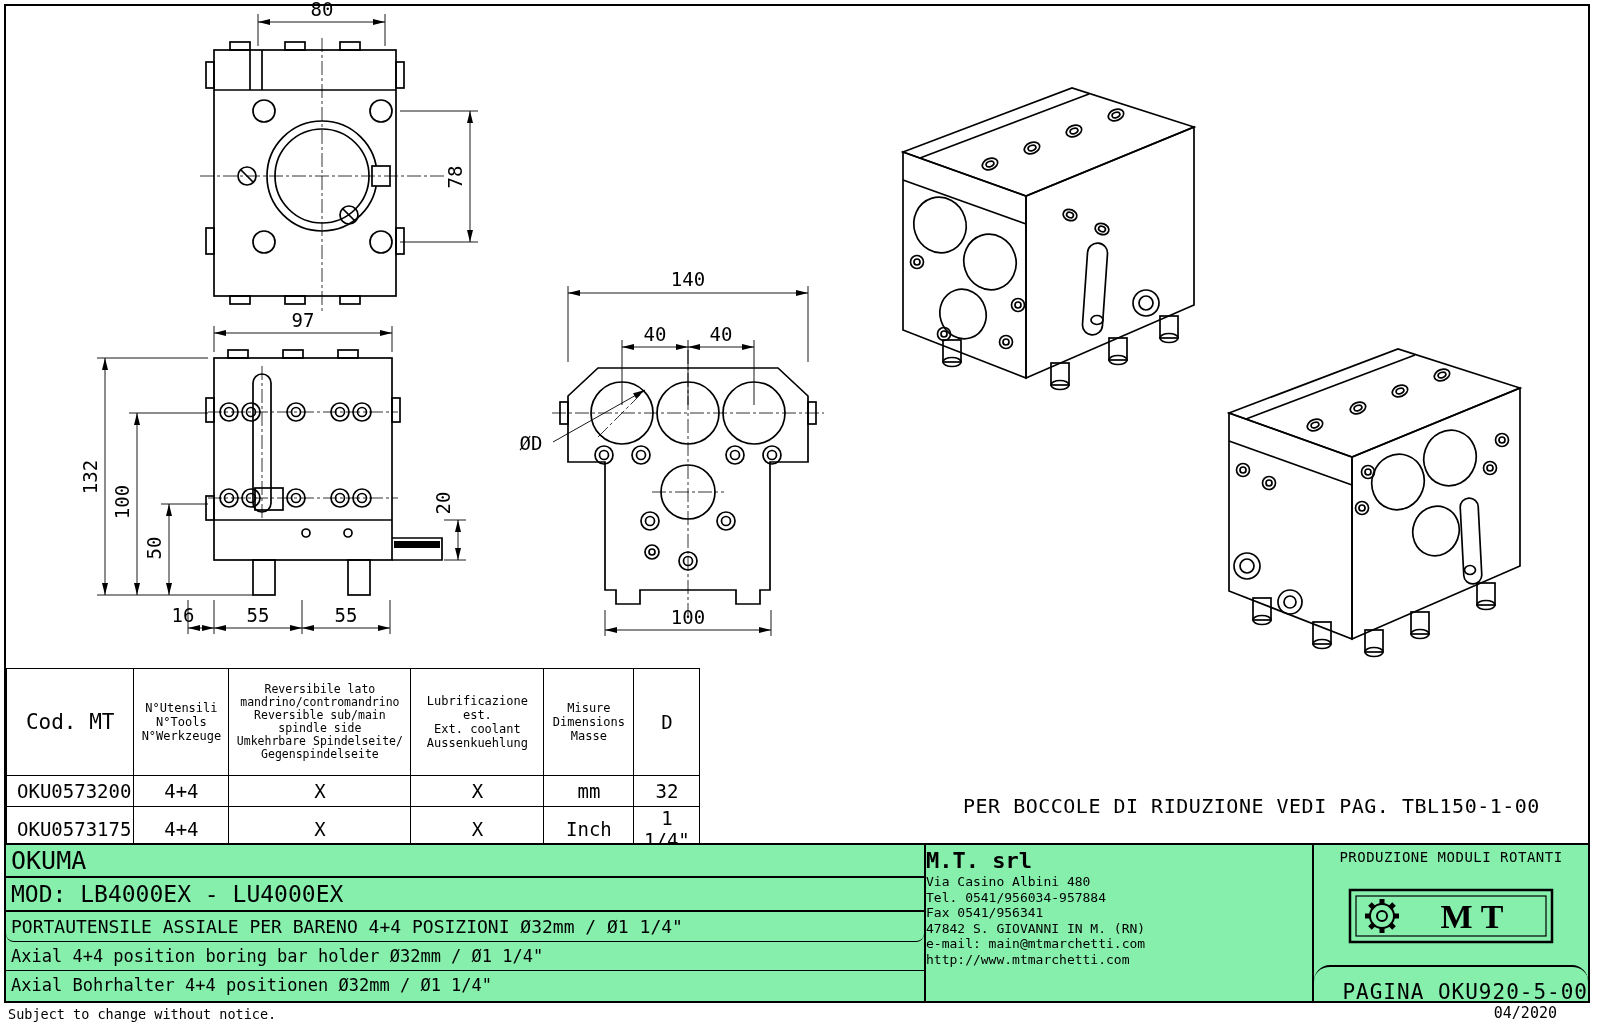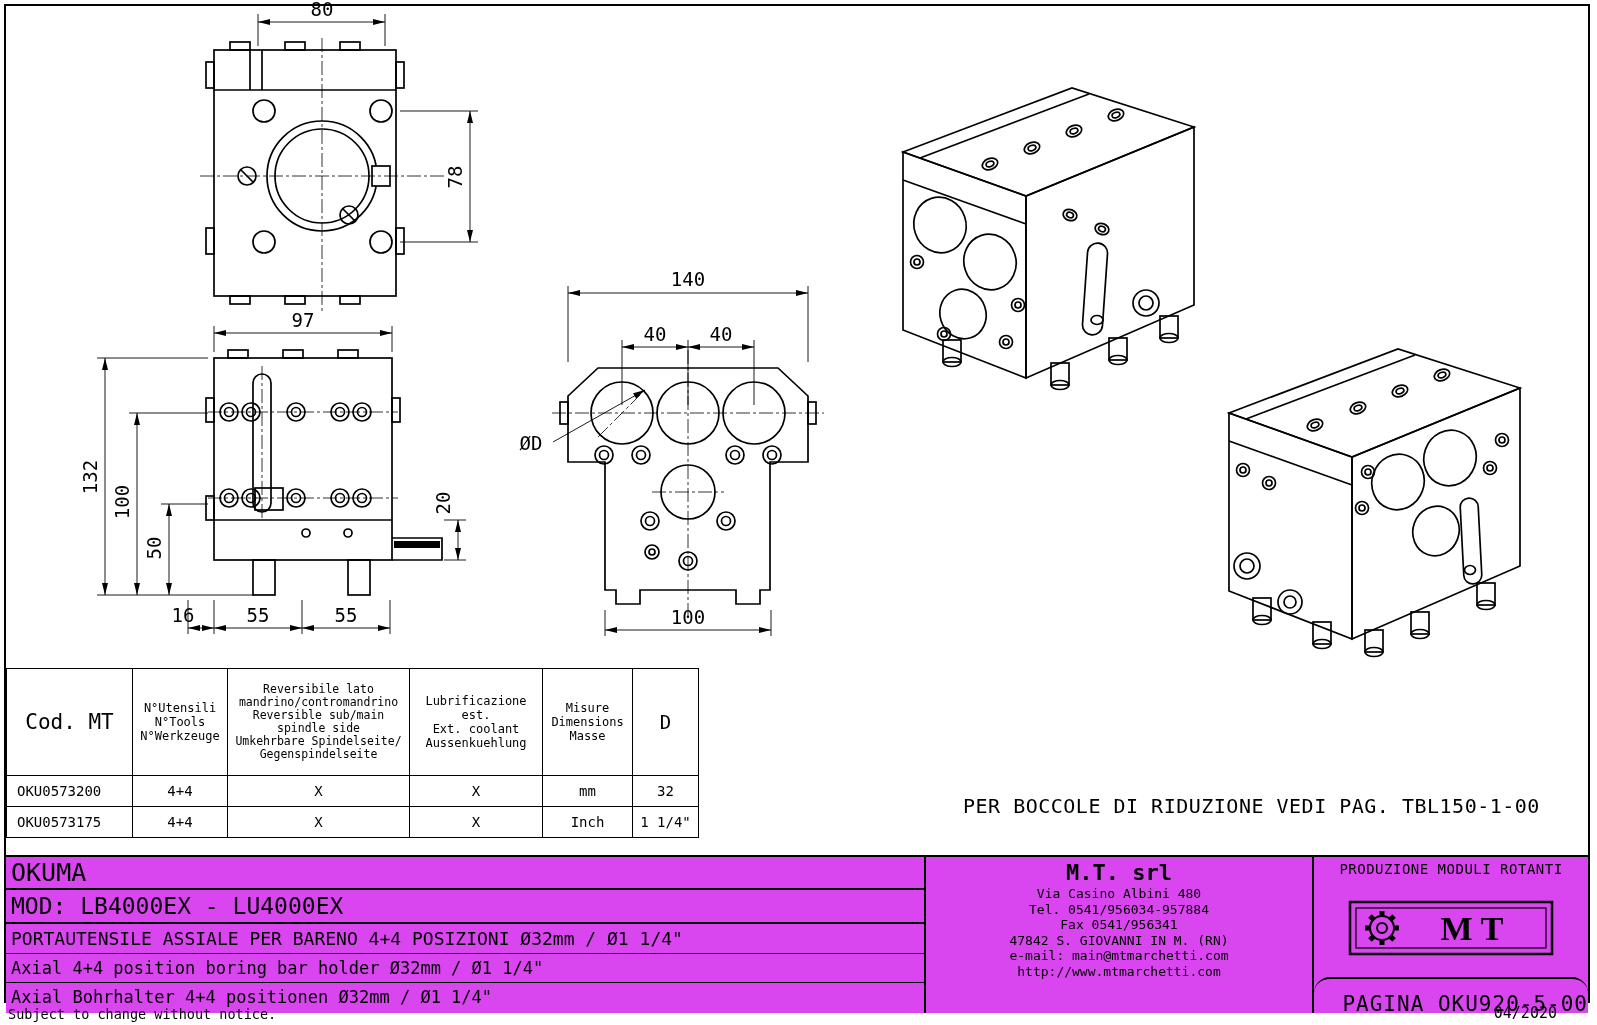--- a/index.html
+++ b/index.html
@@ -18,35 +18,35 @@
   .dimtext { font:19px "DejaVu Sans Mono", monospace; fill:#000; text-anchor:middle; }
 
   
   .parts-table { position:absolute; left:6px; top:668px; border-collapse:collapse; background:#fff; table-layout:fixed; }
   .parts-table td { border:1.5px solid #000; text-align:center; vertical-align:middle; white-space:pre-line; padding:0 2px; }
   .parts-table .hrow td { height:107px; }
   .th-cod { font-size:21px; }
   .th-small { font-size:12px; line-height:14px; }
   .th-rev { font-size:11.5px; line-height:13px;margin-top:24px; }
   .th-d { font-size:19px; }
-  .parts-table .drow td { height:31px; font-size:14px; }
+  .parts-table .drow td { height:31px; font-size:19px; }
   .parts-table .drow td.c-cod { text-align:left; padding-left:10px; }
 
   
   .notes { position:absolute; left:963px; top:741px; font-size:20px; line-height:26px; letter-spacing:0.5px; white-space:pre; }
 
   
-  .titleblock { position:absolute; left:6px; top:843px; width:1582px; height:158px; border-top:2px solid #000; display:flex; background:#d946ef;margin-top:12px; }
+  .titleblock { position:absolute; left:6px; top:843px; width:1582px; height:158px; border-top:2px solid #000; display:flex; background:#86efac; }
   .tb-left { width:918px; display:flex; flex-direction:column; }
   .tb-brand { height:33px; border-bottom:2px solid #000; font-size:25px; line-height:31px; padding-left:5px; }
   .tb-model { height:34px; border-bottom:2px solid #000; font-size:23px; line-height:32px; padding-left:5px; }
   .tb-desc { font-size:17px; line-height:28px; padding-left:5px; border-bottom:1.5px solid #000; height:29px; }
-  .tb-desc.it { font-size:18px; height:30px; line-height:29px; }
+  .tb-desc.it { font-size:18px; height:30px; line-height:29px;border-radius:8px; }
   .tb-desc.de { border-bottom:none; flex:1; }
-  .tb-mid { width:390px; border-left:2px solid #000; border-right:2px solid #000; text-align:center; padding-top:3px; }
+  .tb-mid { width:390px; border-left:2px solid #000; border-right:2px solid #000; padding-top:3px; }
   .co-name { font-size:22px; font-weight:bold; line-height:26px; }
   .co-line { font-size:13px; line-height:15.5px; }
   .tb-right { flex:1; display:flex; flex-direction:column; }
   .prod { font-size:14px; line-height:20px; text-align:center; letter-spacing:0.5px; padding-top:2px; }
   .logo-wrap { flex:1; display:flex; align-items:center; justify-content:center; }
   .page-row { height:36px; border-top:2px solid #000; font-size:21px; line-height:50px; text-align:right; letter-spacing:1px;border-radius:16px; }
   .logo-mt { font-family:"Liberation Serif", serif; font-weight:bold; font-size:34px; letter-spacing:8px; fill:#000; }
 
   
   .foot-note { position:absolute; left:8px; top:1006px; font-size:13.5px; }

